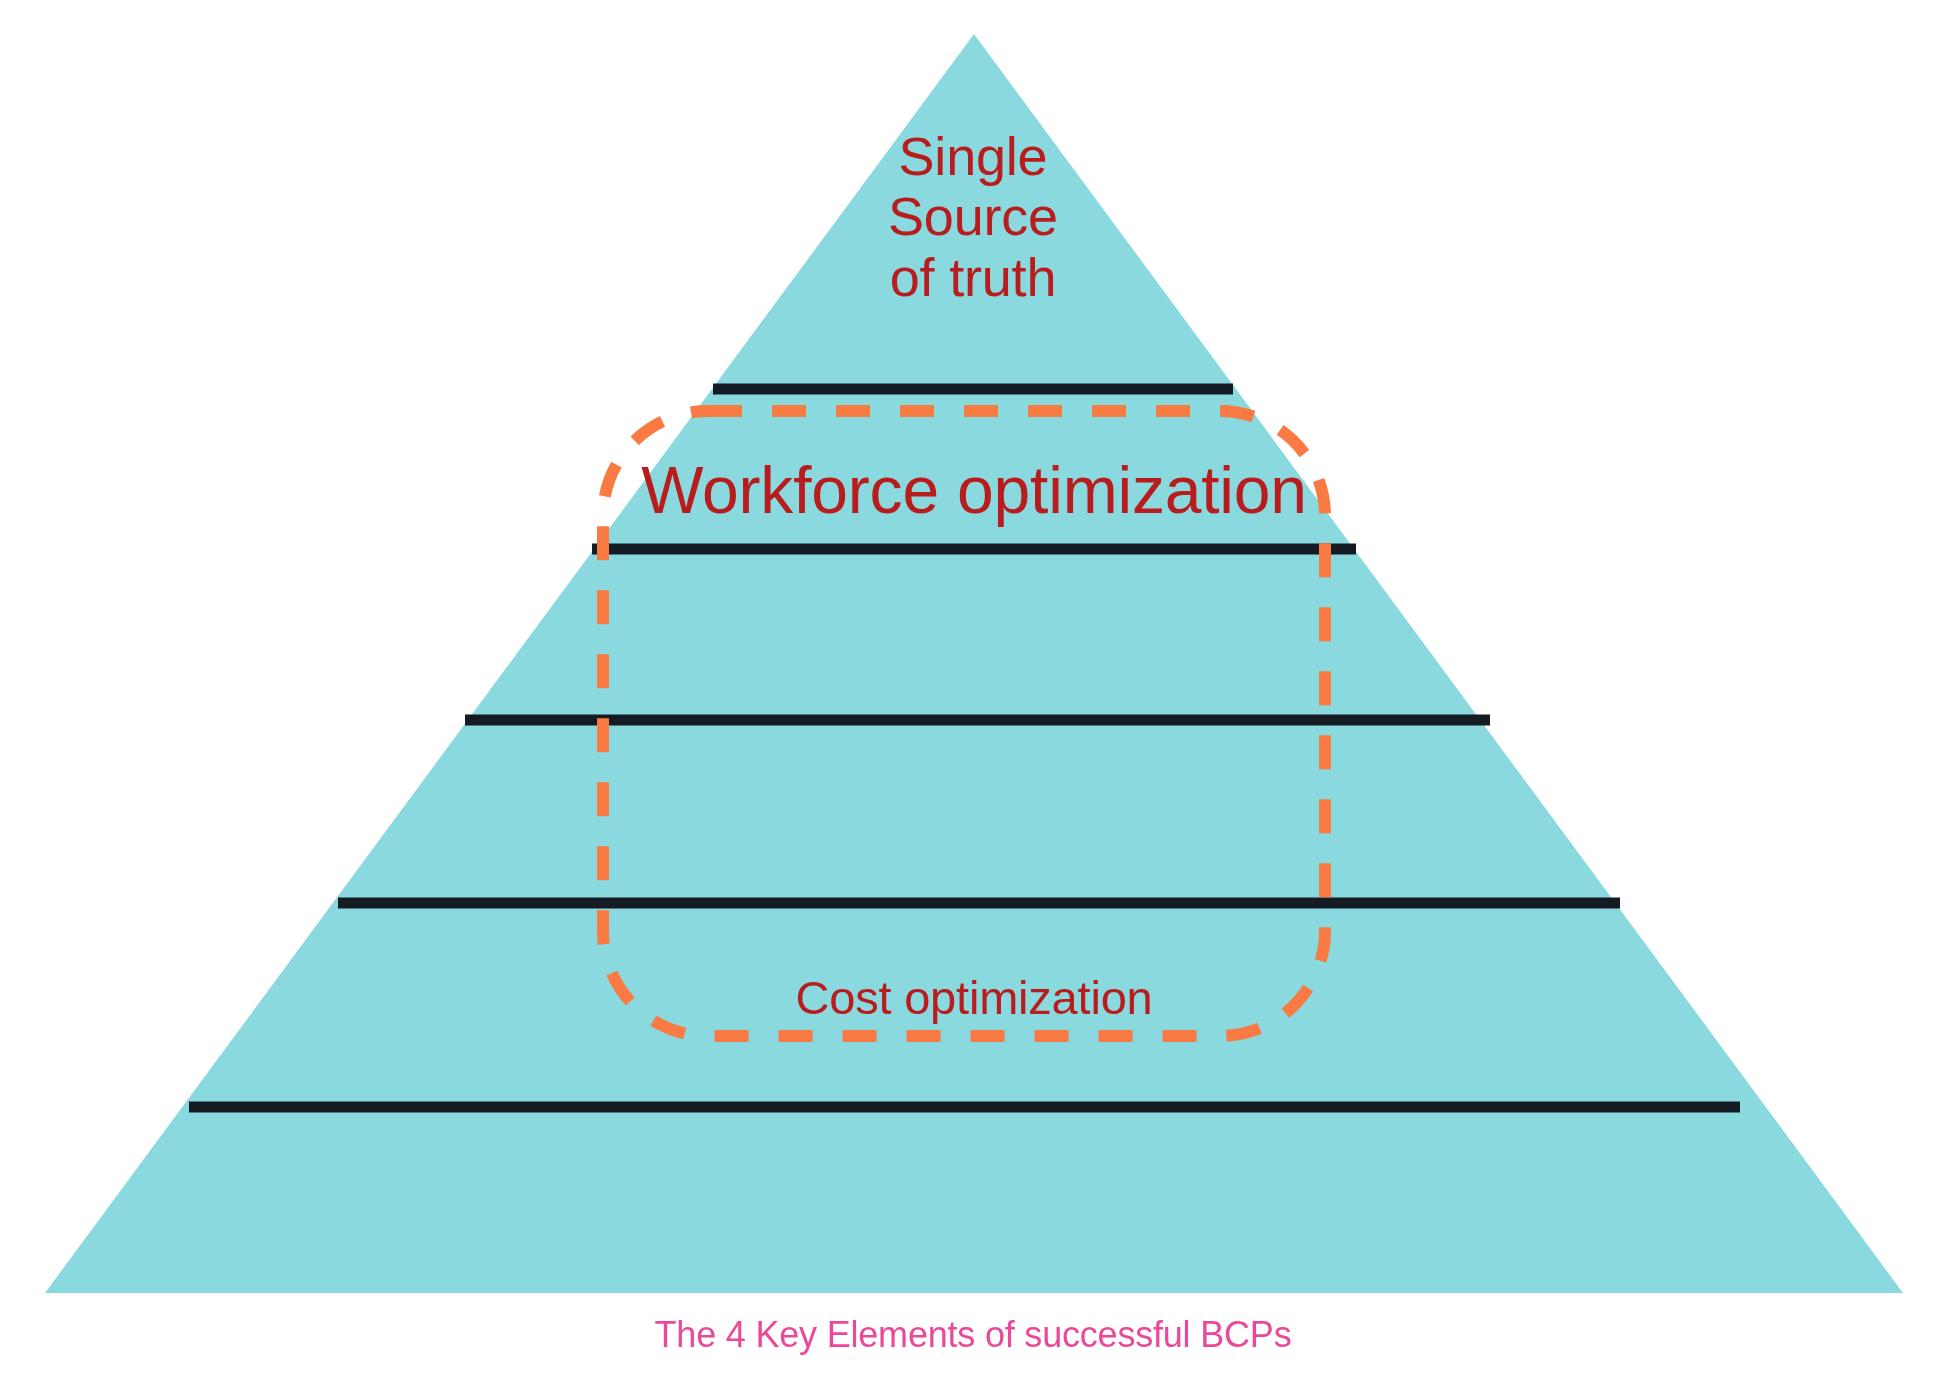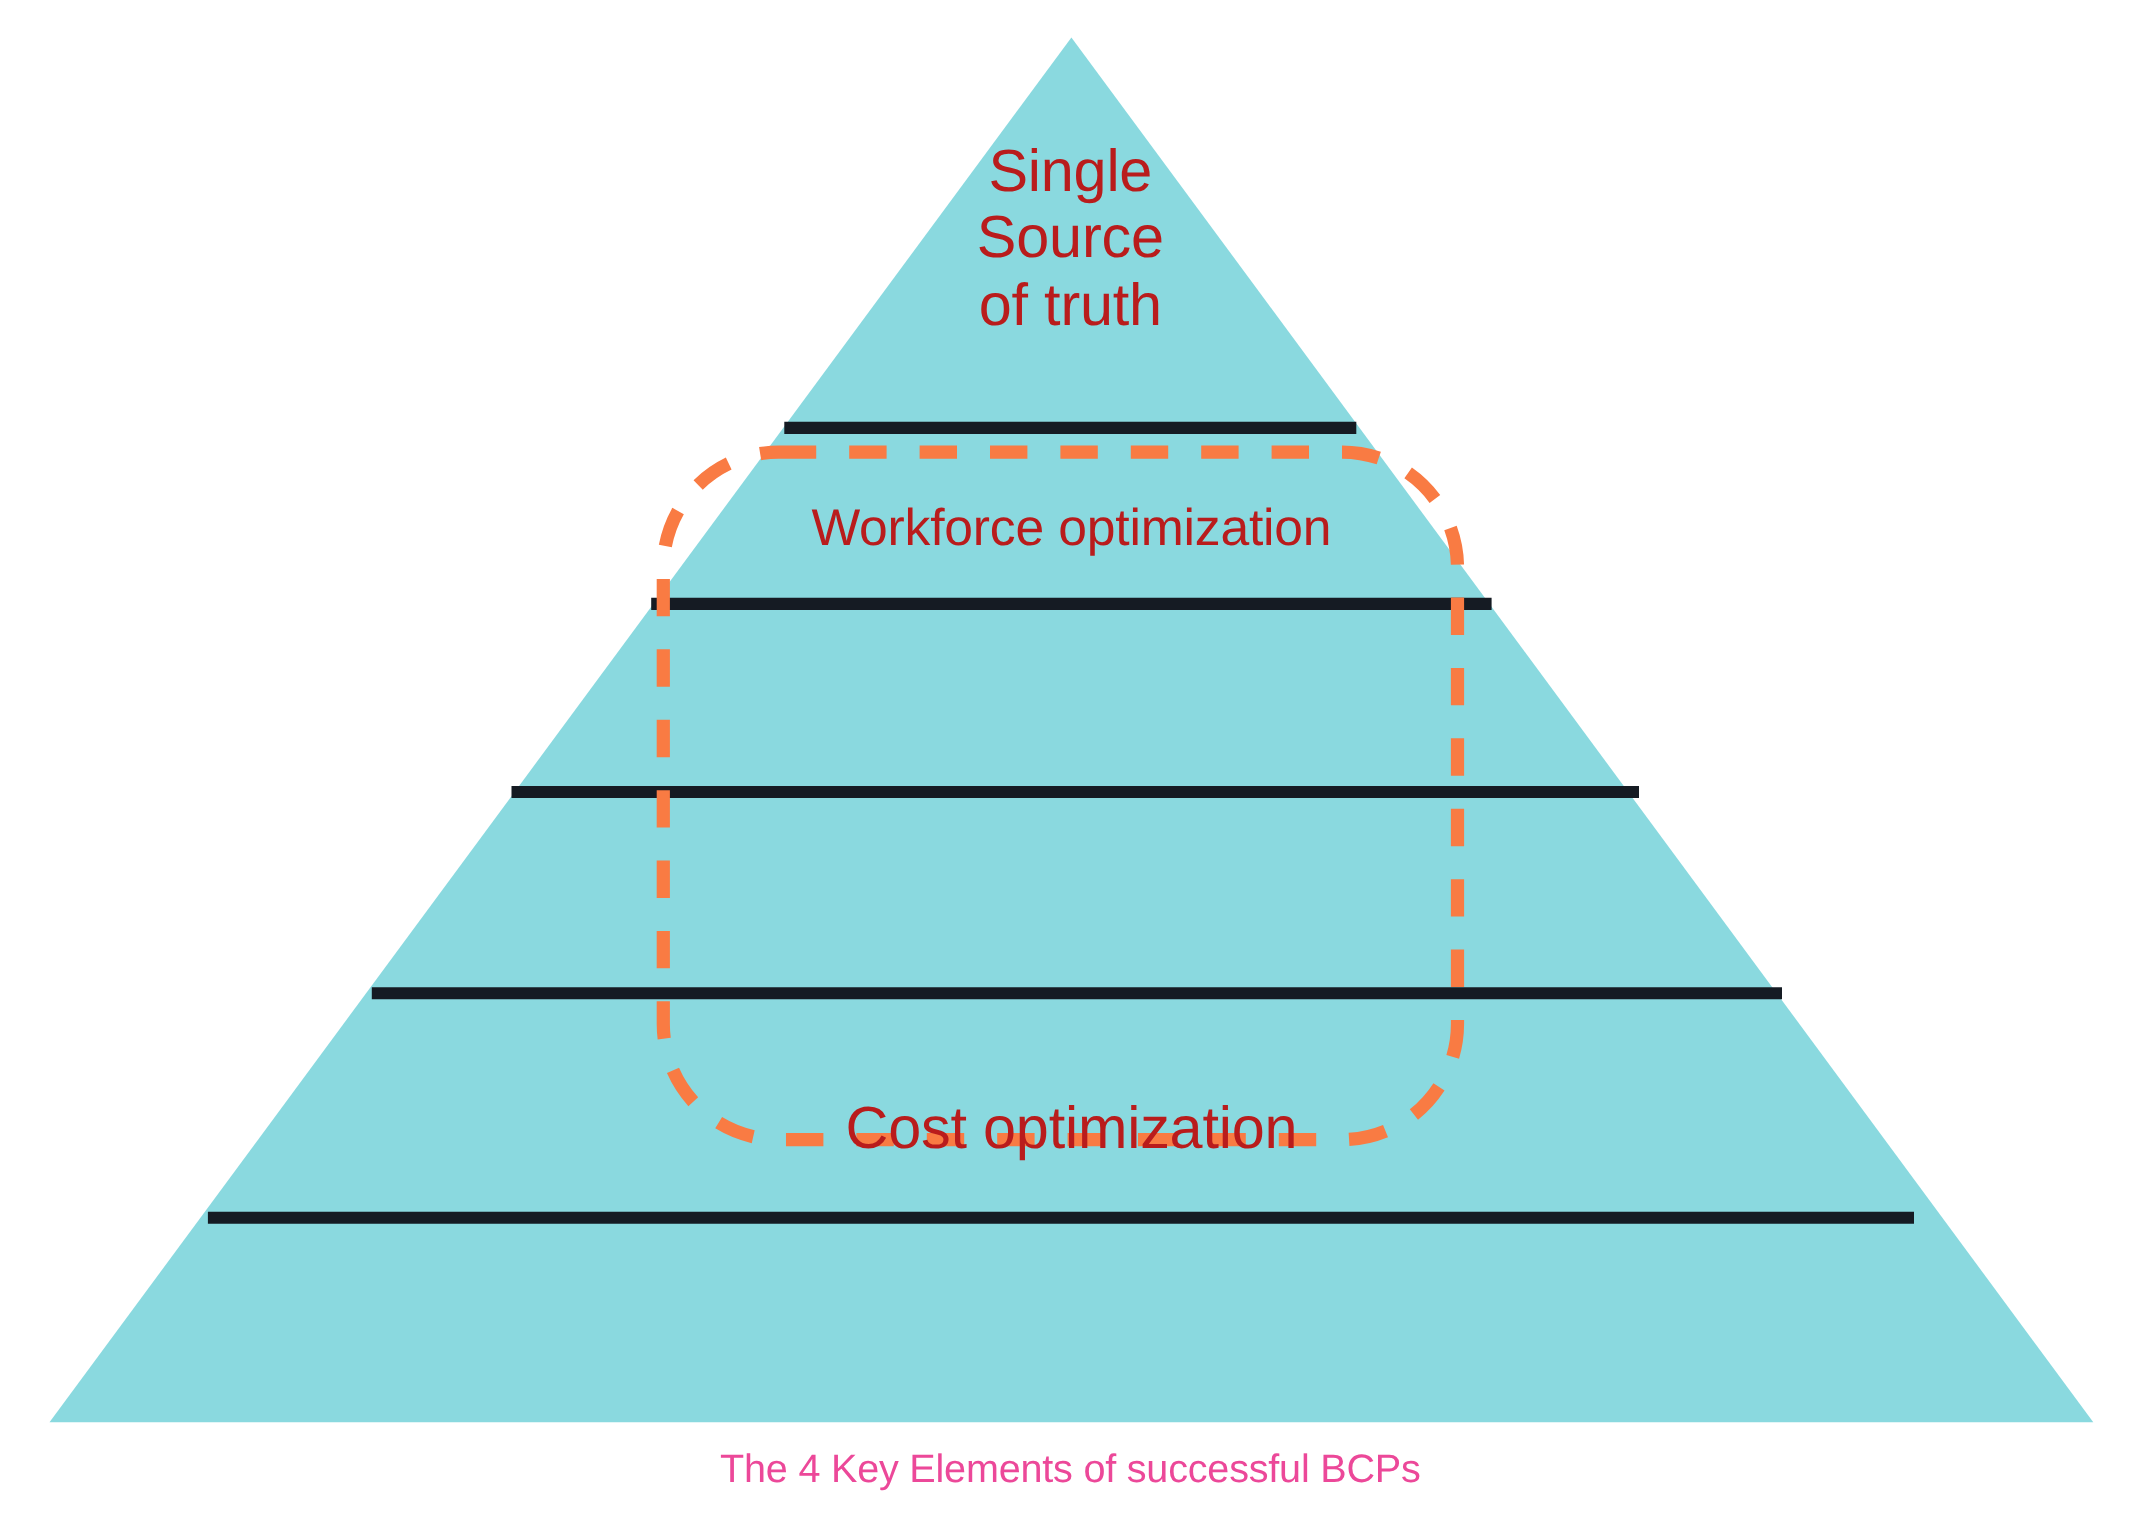--- a/index.html
+++ b/index.html
@@ -46,40 +46,39 @@
     left: 773px;
     top: 126px;
     width: 400px;
     font-size: 54px;
     line-height: 1.12;
   }
   #tier-workforce-label {
     left: 474px;
     top: 452px;
     width: 1000px;
-    font-size: 47px;
+    font-size: 66px;
   }
   #tier-customer-label {
     left: 474px;
     top: 581px;
     width: 1000px;
     font-size: 54px;
   }
   #tier-receivables-label {
     left: 474px;
     top: 751px;
     width: 1000px;
     font-size: 54px;
   }
   #tier-cost-label {
     left: 474px;
     top: 971px;
     width: 1000px;
-    font-size: 54px;
-    margin-top: 24px;
+    font-size: 47px;
   }
   #tier-foundation-label {
     left: 373px;
     top: 1134px;
     width: 1200px;
     font-size: 50px;
     line-height: 1.28;
   }
   #diagram-caption {
     position: absolute;

